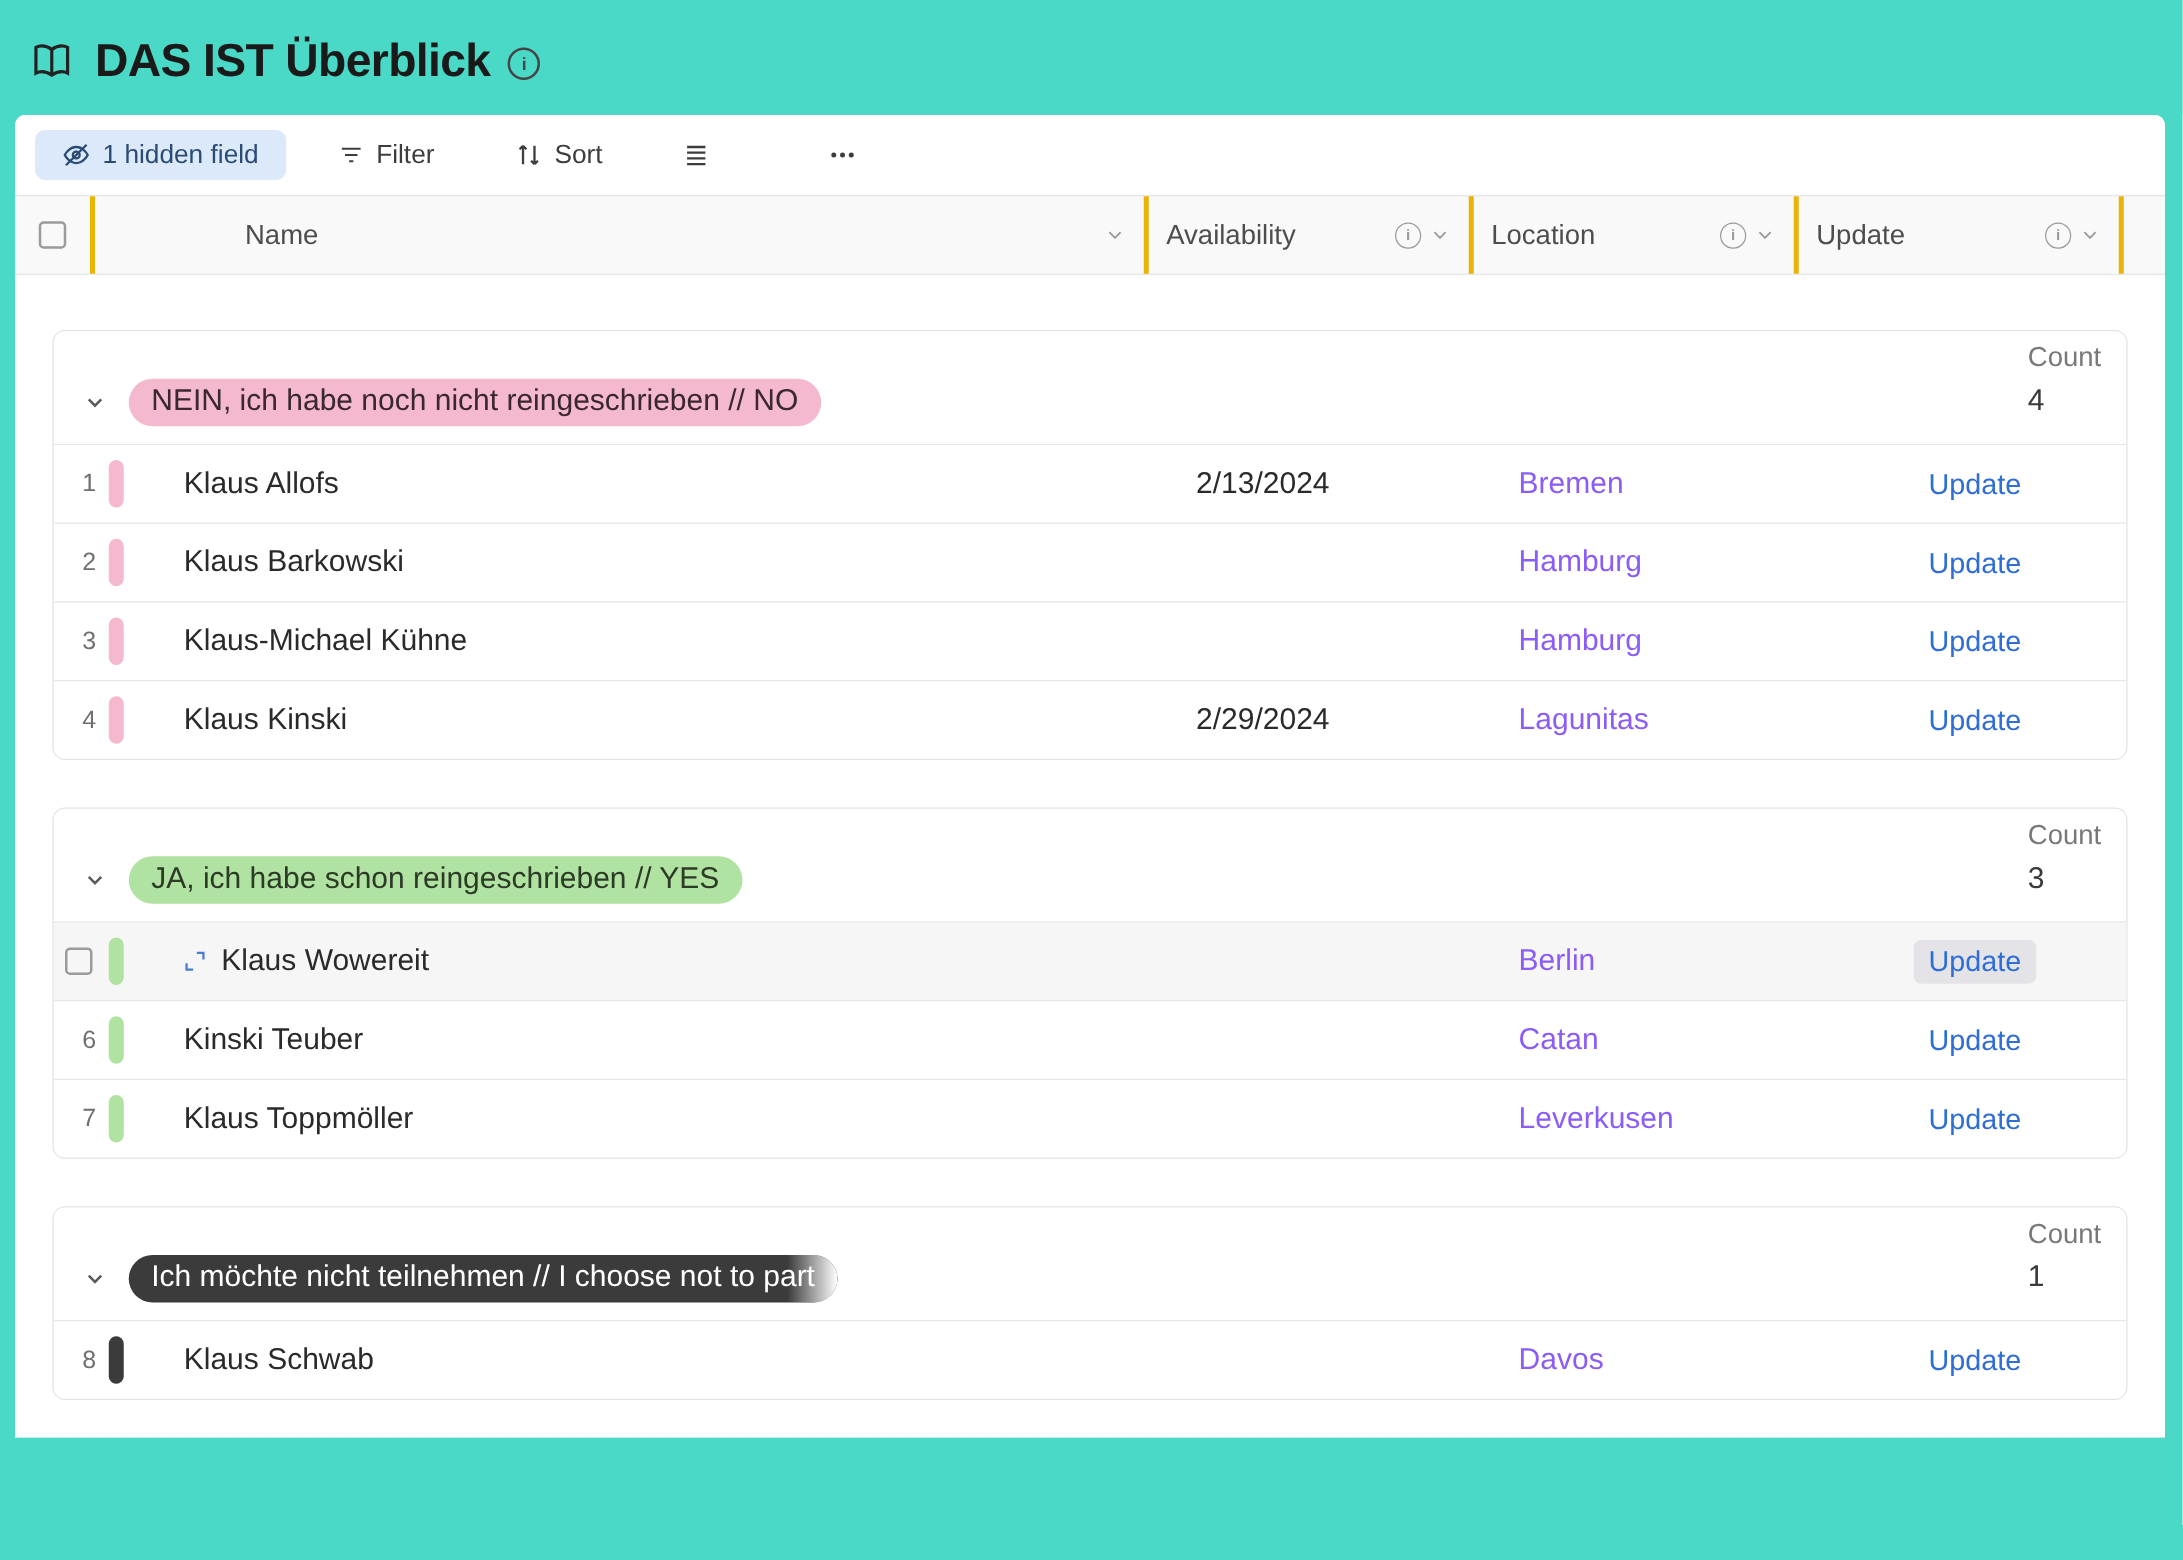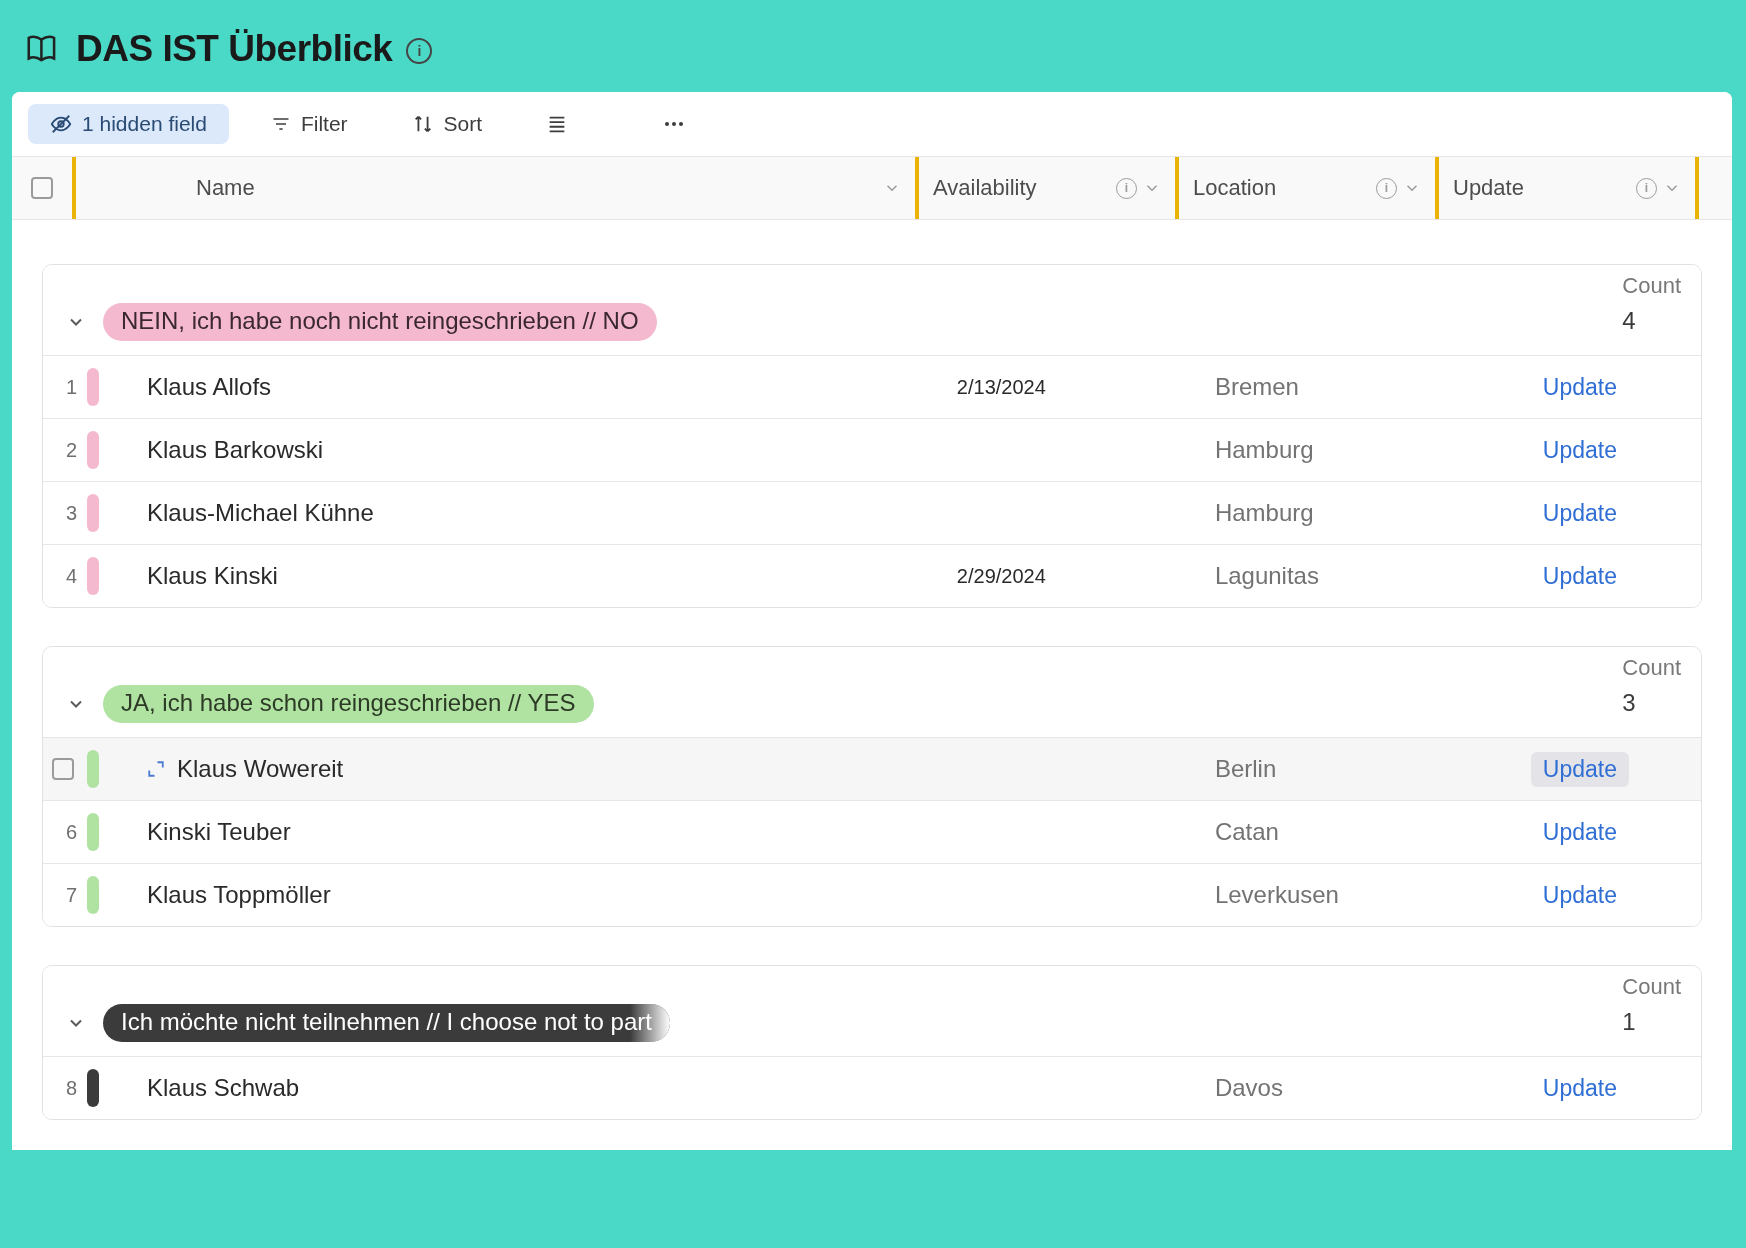--- a/index.html
+++ b/index.html
@@ -166,22 +166,22 @@
   .row.hover { background:#f6f6f6; }
   .row .col-check { width:64px; justify-content:center; }
   .row .rownum { width: 40px; text-align:right; color:#6f6f6f; font-size:20px; padding-right:6px;}
   .row .rownum-wrap { width:40px; display:flex; justify-content:center; }
   .row .color-bar { width:12px; height:38px; border-radius:6px; margin-left:4px;}
   .color-bar.pink { background:#f4b9ce; }
   .color-bar.green { background:#b0e2a1; }
   .color-bar.dark { background:#3b3b3b; }
   .row .name-cell { flex:0 0 727px; padding-left: 48px; font-size:24px; color:#2a2a2a; display:flex; align-items:center; gap:12px;}
   .row .expand { color:#4a7bd0; font-size:16px; }
-  .row .avail-cell { width:260px; padding-left:14px; font-size:20px; color:#2a2a2a; }
-  .row .loc-cell { width:260px; padding-left:14px; font-size:24px; color:#737373; }
+  .row .avail-cell { width:260px; padding-left:14px; font-size:24px; color:#2a2a2a; }
+  .row .loc-cell { width:260px; padding-left:14px; font-size:24px; color:#8b5cf6; }
   .row .update-cell { width:244px; display:flex; justify-content:center; }
   .update-btn {
     color:#2f6ed4; font-size:23px; font-weight:500;
     padding:4px 12px; border-radius:6px;
   }
   .update-btn.highlight { background:#e4e4e8; }
   .left-block { display:flex; align-items:center; width:907px; }
   .group-header-left { width: 760px; position:relative; display:flex; align-items:flex-end; }
   svg { display:block; }
 </style>

